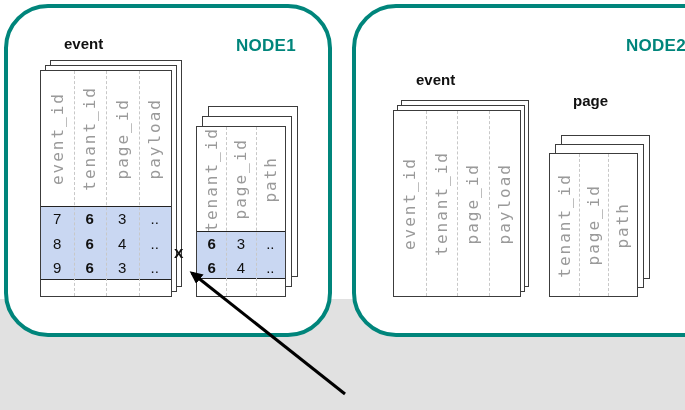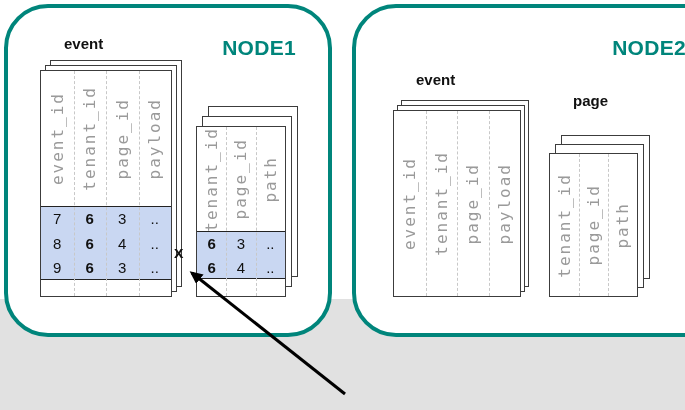--- a/index.html
+++ b/index.html
@@ -10,21 +10,21 @@
   *{margin:0;padding:0;box-sizing:border-box;}
   body{background:#fff;}
   .stage{
     position:relative;width:685px;height:410px;background:#fff;
     font-family:"Liberation Sans",sans-serif;overflow:hidden;
   }
   .gray-band{position:absolute;left:0;top:299px;width:685px;height:111px;background:var(--gray_bg);z-index:0;}
   .node{position:absolute;top:4px;height:333px;background:#fff;border:4px solid var(--teal);border-radius:44px;z-index:1;}
   .node1{left:4px;width:328px;}
   .node2{left:352px;width:388px;}
-  .node-title{position:absolute;font-weight:bold;font-size:21px;color:var(--teal);letter-spacing:0.3px;margin-left:29px;}
+  .node-title{position:absolute;font-weight:bold;font-size:17px;color:var(--teal);letter-spacing:0.3px;margin-left:29px;}
   .tbl-title{position:absolute;font-weight:bold;font-size:15px;color:#111;}
   .stack{position:absolute;}
   .sheet,.panel{position:absolute;background:#fff;border:1.5px solid #3c3c3c;}
   .divider{position:absolute;top:0;bottom:0;width:0;border-left:1px dashed #c8c8c8;z-index:2;}
   .hl{position:absolute;left:0;right:0;background:var(--highlight);border-top:1.5px solid #222;border-bottom:1.5px solid #222;z-index:1;}
   .colhead{position:absolute;display:flex;align-items:center;justify-content:center;z-index:3;}
   .colhead span{
     writing-mode:vertical-rl;transform:rotate(180deg);
     font-family:"DejaVu Sans Mono",monospace;font-size:16px;letter-spacing:2px;color:#9a9a9a;
   }

